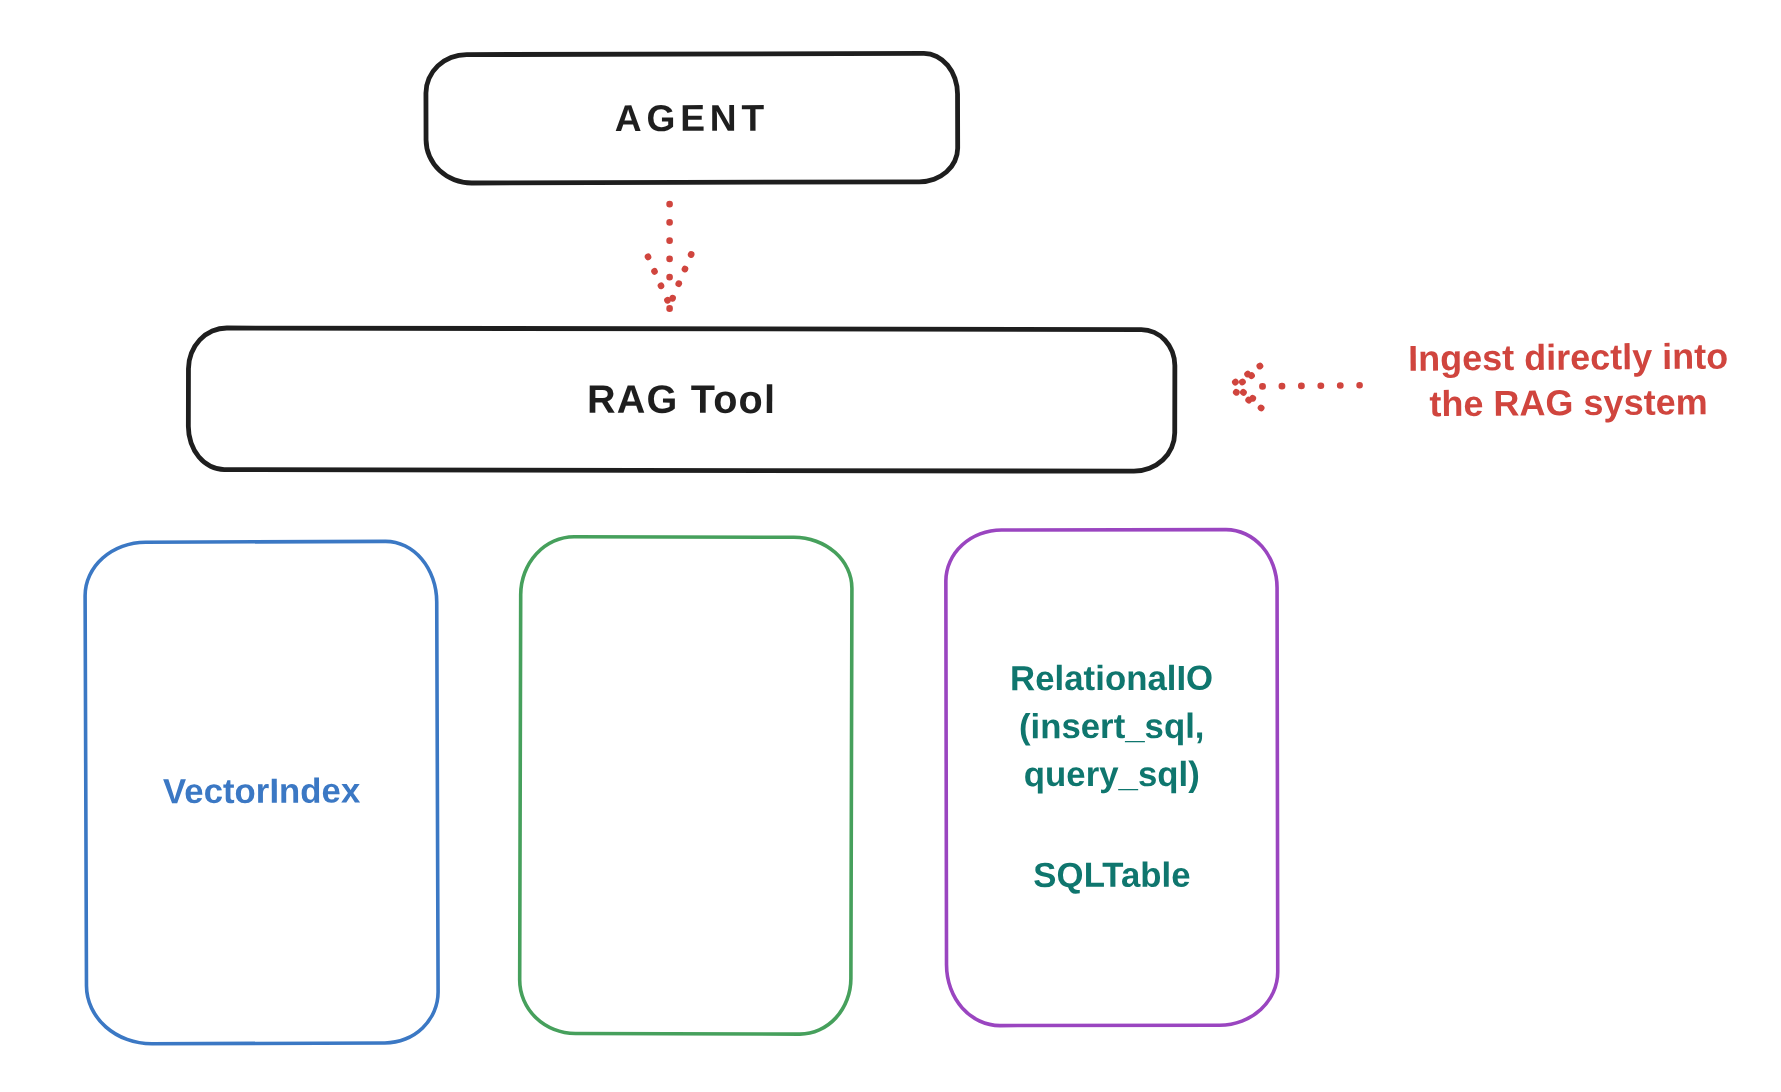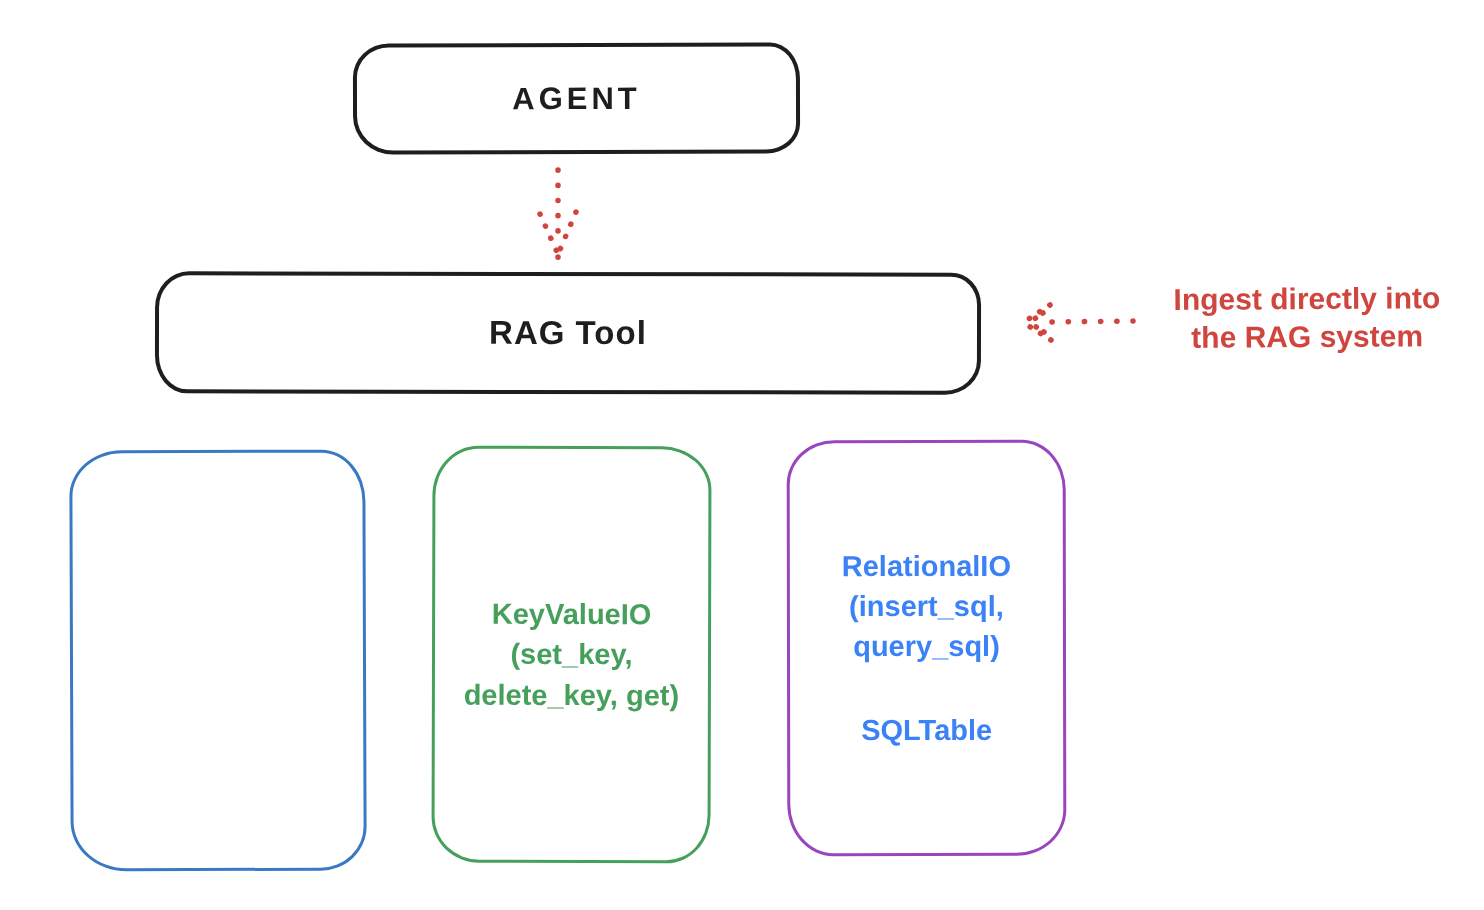--- a/index.html
+++ b/index.html
@@ -71,21 +71,21 @@
   .store-keyvalue {
     left: 432px; top: 446px;
     width: 279px; height: 417px;
     color: #46a05c; border-color: #46a05c;
     border-radius: 46px 50px 44px 48px / 50px 44px 48px 46px;
     transform: rotate(0.15deg);
   }
   .store-relational {
     left: 787px; top: 440px;
     width: 279px; height: 416px;
-    color: #3b82f6; border-color: #9a45c0;
+    color: #0f766e; border-color: #9a45c0;
     border-radius: 48px 44px 50px 46px / 44px 50px 46px 52px;
     transform: rotate(-0.1deg);
   }
   
   .annotation {
     position: absolute;
     left: 1130px; top: 280px;
     width: 354px;
     color: #d0453e;
     font-size: 30px;
@@ -113,26 +113,24 @@
   </div>
 
   <div class="node node-rag">
     <span>RAG Tool</span>
   </div>
 
   <div class="annotation">Ingest directly into
 the RAG system</div>
 
   <div class="store store-vector">
+    <span>VectorIndex</span>
   </div>
 
   <div class="store store-keyvalue">
-    <span class="multiline">KeyValueIO
-(set_key,
-delete_key, get)</span>
   </div>
 
   <div class="store store-relational">
     <span class="multiline">RelationalIO
 (insert_sql,
 query_sql)</span>
     <span>SQLTable</span>
   </div>
 
   <svg class="arrows" viewBox="0 0 1484 910" xmlns="http://www.w3.org/2000/svg">

